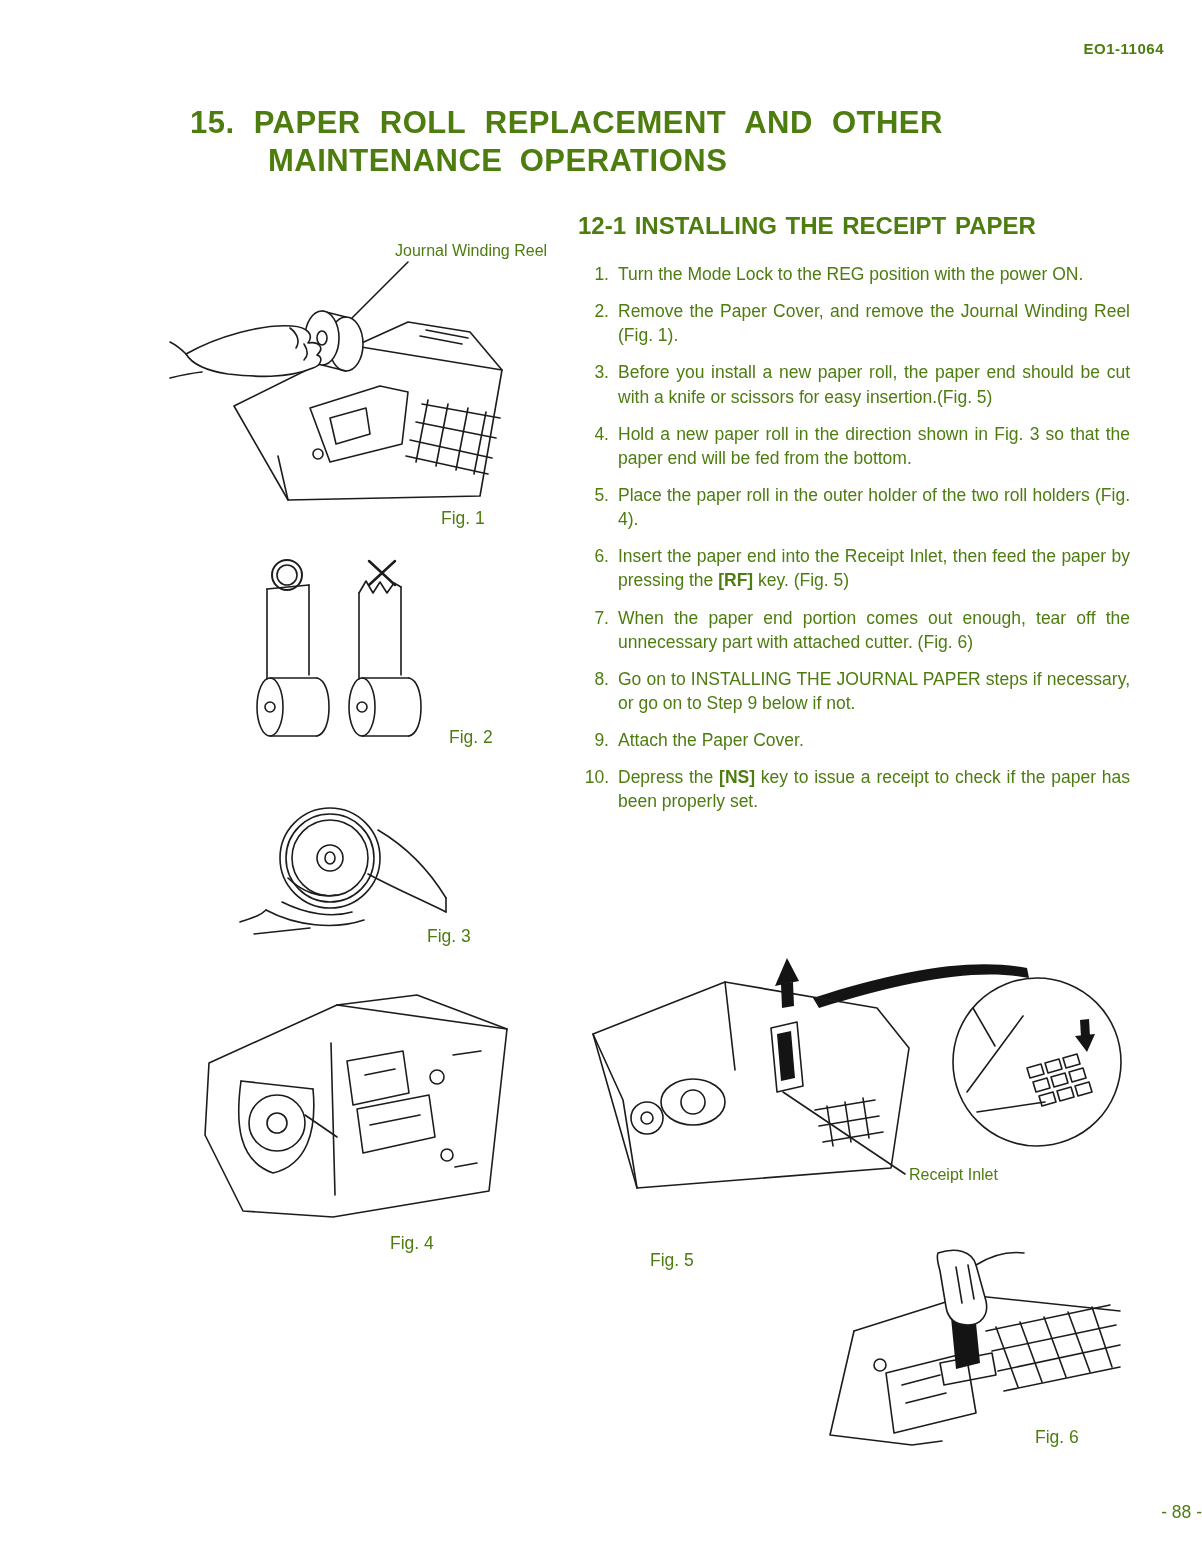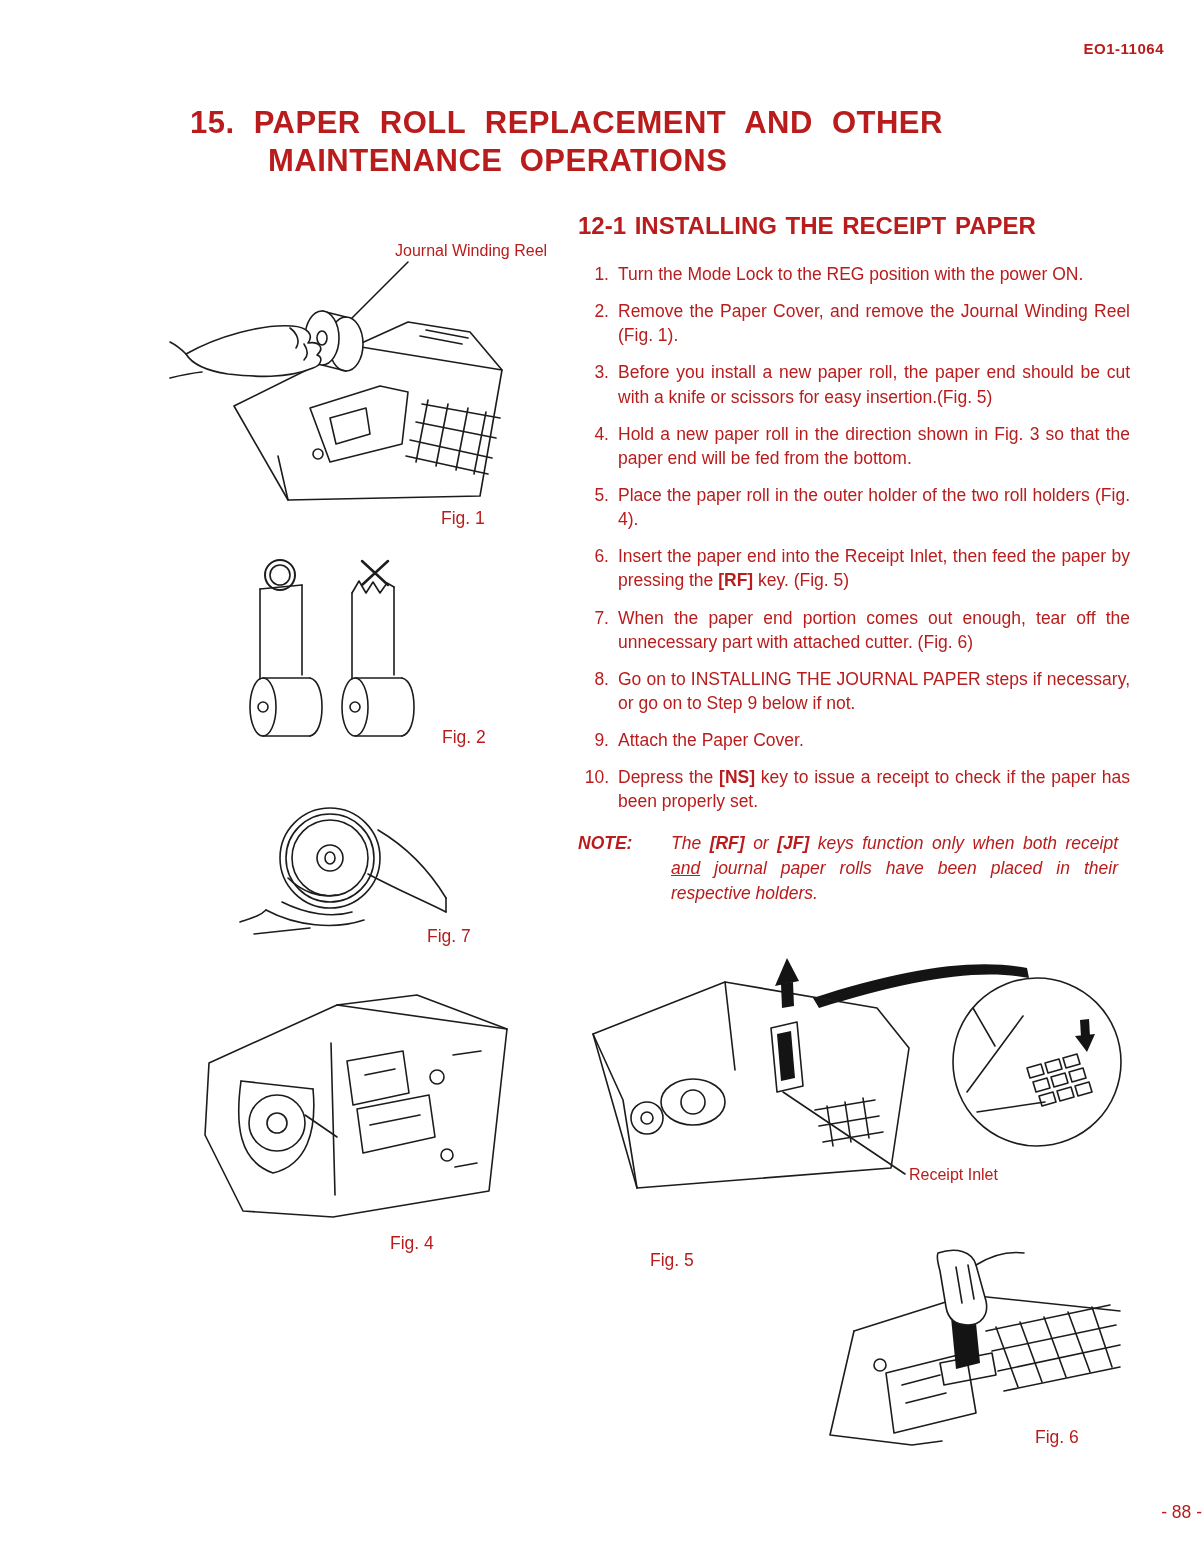--- a/index.html
+++ b/index.html
@@ -4,21 +4,21 @@
 <style>
   * { box-sizing: border-box; }
   html, body { margin: 0; padding: 0; background: #e8e8e8; }
   .page {
     position: relative;
     width: 1202px;
     height: 1560px;
     margin: 0 auto;
     background: #ffffff;
     font-family: "Liberation Sans", sans-serif;
-    color: #b91c1c;
+    color: #4d7c0f;
     overflow: hidden;
   }
   .doc-code {
     position: absolute;
     top: 40px;
     right: 38px;
     font-size: 15px;
     font-weight: bold;
     letter-spacing: 0.5px;
   }
@@ -114,21 +114,21 @@
       <path d="M152,53 L176,59 M152,107 L176,113"></path>
       <ellipse class="white" cx="152" cy="80" rx="17" ry="27"></ellipse>
       <ellipse cx="152" cy="80" rx="5" ry="7"></ellipse>
       <path class="white" d="M16,96 C48,78 92,66 122,68 C138,69 144,77 138,85 C149,83 155,90 147,97 C153,99 152,107 143,110 C116,121 86,119 58,116 C38,113 22,106 16,96 Z" style="stroke:#1c1c1c"></path>
       <path d="M120,70 C128,76 130,84 126,90 M134,86 C138,92 138,98 134,102"></path>
       <path d="M0,84 C8,88 12,92 16,96 M0,120 C12,117 22,115 32,114"></path>
     </svg>
     <div class="caption" style="left:271px; top:250px;">Fig. 1</div>
   </div>
 
-  <div class="fig" style="left:214px; top:555px; width:260px; height:200px;">
+  <div class="fig" style="left:221px; top:555px; width:260px; height:200px;">
     <svg width="260" height="200" viewBox="0 0 260 200">
       <circle cx="66" cy="20" r="15" style="stroke-width:2"></circle>
       <circle cx="66" cy="20" r="10"></circle>
       <path d="M46,34 L46,124 M88,30 L88,120"></path>
       <path d="M46,34 L88,30"></path>
       <ellipse cx="49" cy="152" rx="13" ry="29"></ellipse>
       <path d="M49,123 L96,123 M49,181 L96,181"></path>
       <path d="M96,123 C104,125 108,137 108,152 C108,167 104,179 96,181"></path>
       <circle cx="49" cy="152" r="5"></circle>
       <path d="M148,6 L174,30 M174,6 L148,30" style="stroke-width:2.5"></path>
@@ -150,21 +150,21 @@
       <circle cx="100" cy="68" r="13"></circle>
       <ellipse cx="100" cy="68" rx="5" ry="6"></ellipse>
       <path d="M148,40 C182,60 202,85 216,108"></path>
       <path d="M138,84 C168,100 192,110 216,122"></path>
       <path d="M216,108 L216,122"></path>
       <path d="M36,120 C66,136 104,140 134,130"></path>
       <path d="M52,112 C76,124 102,128 122,122"></path>
       <path d="M58,88 C72,102 90,108 106,105"></path>
       <path d="M10,132 C22,128 30,126 36,120 M24,144 C44,142 62,140 80,138"></path>
     </svg>
-    <div class="caption" style="left:197px; top:136px;">Fig. 7</div>
+    <div class="caption" style="left:197px; top:136px;">Fig. 3</div>
   </div>
 
   <div class="fig" style="left:185px; top:985px; width:330px; height:280px;">
     <svg width="330" height="245" viewBox="0 0 330 245">
       <path d="M24,78 L152,20 L322,44 L304,206 L148,232 L58,226 L20,150 Z"></path>
       <path d="M152,20 L232,10 L322,44"></path>
       <path d="M56,96 C50,140 54,176 88,188 C122,180 132,146 128,104"></path>
       <path d="M56,96 L128,104"></path>
       <circle cx="92" cy="138" r="28"></circle>
       <circle cx="92" cy="138" r="10"></circle>
@@ -262,21 +262,17 @@
     </div>
     <div class="step">
       <span class="step-num">9.</span>
       <span class="step-text">Attach the Paper Cover.</span>
     </div>
     <div class="step">
       <span class="step-num">10.</span>
       <span class="step-text"><span>Depress the </span><span class="k">[NS]</span><span> key to issue a receipt to check if the paper has been properly set.</span></span>
     </div>
 
-    <div class="note">
-      <span class="note-label">NOTE:</span>
-      <span class="note-text"><span>The </span><span class="k">[RF]</span><span> or </span><span class="k">[JF]</span><span> keys function only when both receipt </span><span class="u">and</span><span> journal paper rolls have been placed in their respective holders.</span></span>
-    </div>
   </div>
 
   <div class="page-num">- 88 -</div>
 
 </div>
 
 </body></html>

